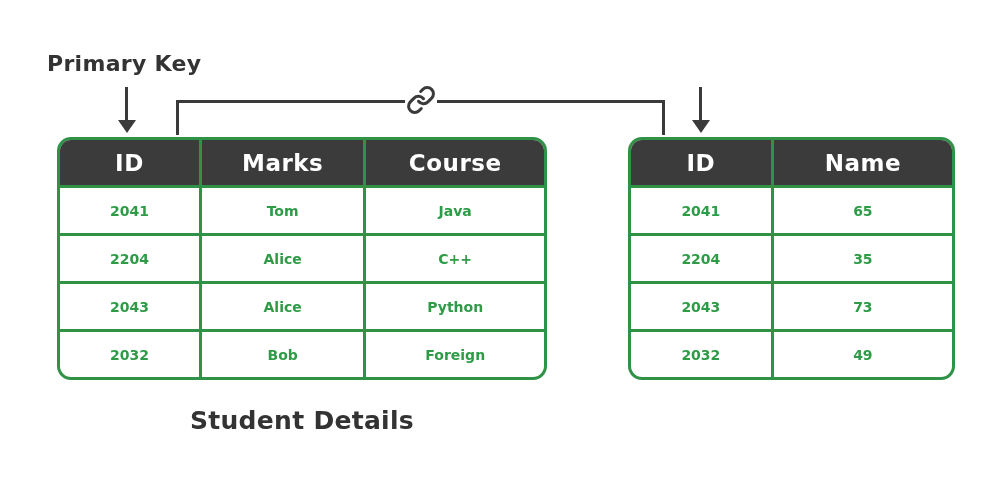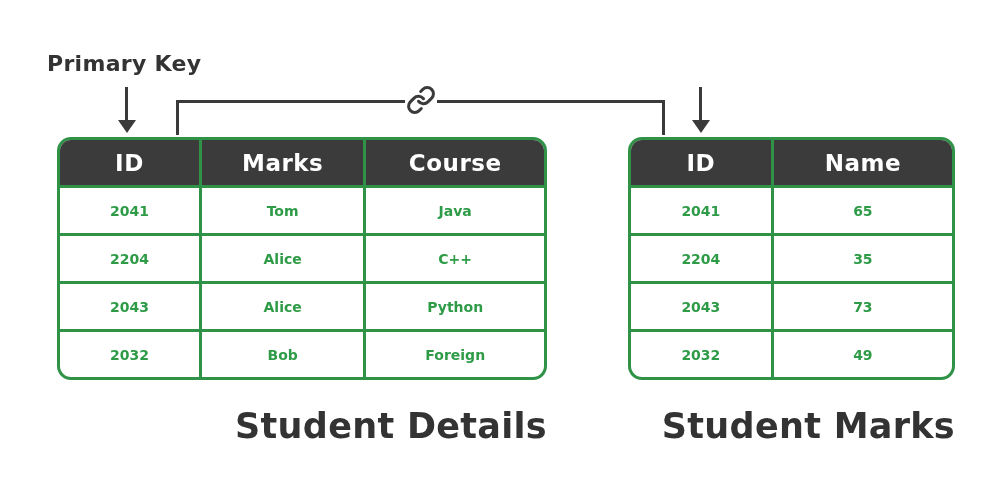--- a/index.html
+++ b/index.html
@@ -57,22 +57,22 @@
     padding:0;height:45px;overflow:hidden;
   }
   th{background:var(--header-bg);color:var(--header-text);font-size:23px;letter-spacing:.5px;}
   td{color:var(--green-text);font-size:14px;}
   tr:first-child th{border-top:none;}
   th:first-child,td:first-child{border-left:none;}
   th:last-child,td:last-child{border-right:none;}
   tr:last-child td{border-bottom:none;}
   
   .table-title{
-    position:absolute;top:406px;text-align:right;
-    font-size:35px;font-weight:800;color:var(--label-text);letter-spacing:.3px;
+    position:absolute;top:406px;text-align:center;
+    font-size:25px;font-weight:800;color:var(--label-text);letter-spacing:.3px;
   }
   .title-left{left:57px;width:490px;}
   .title-right{left:628px;width:327px;}
 </style>
 </head>
 <body>
 
 <div class="canvas">
 
   <div class="key-label pk-label">Primary Key</div>
@@ -159,15 +159,14 @@
         </tr>
         <tr>
           <td>2032</td>
           <td>49</td>
         </tr>
       </tbody>
     </table>
   </div>
 
   <div class="table-title title-left">Student Details</div>
-  <div class="table-title title-right">Student Marks</div>
 
 </div>
 
 </body></html>

